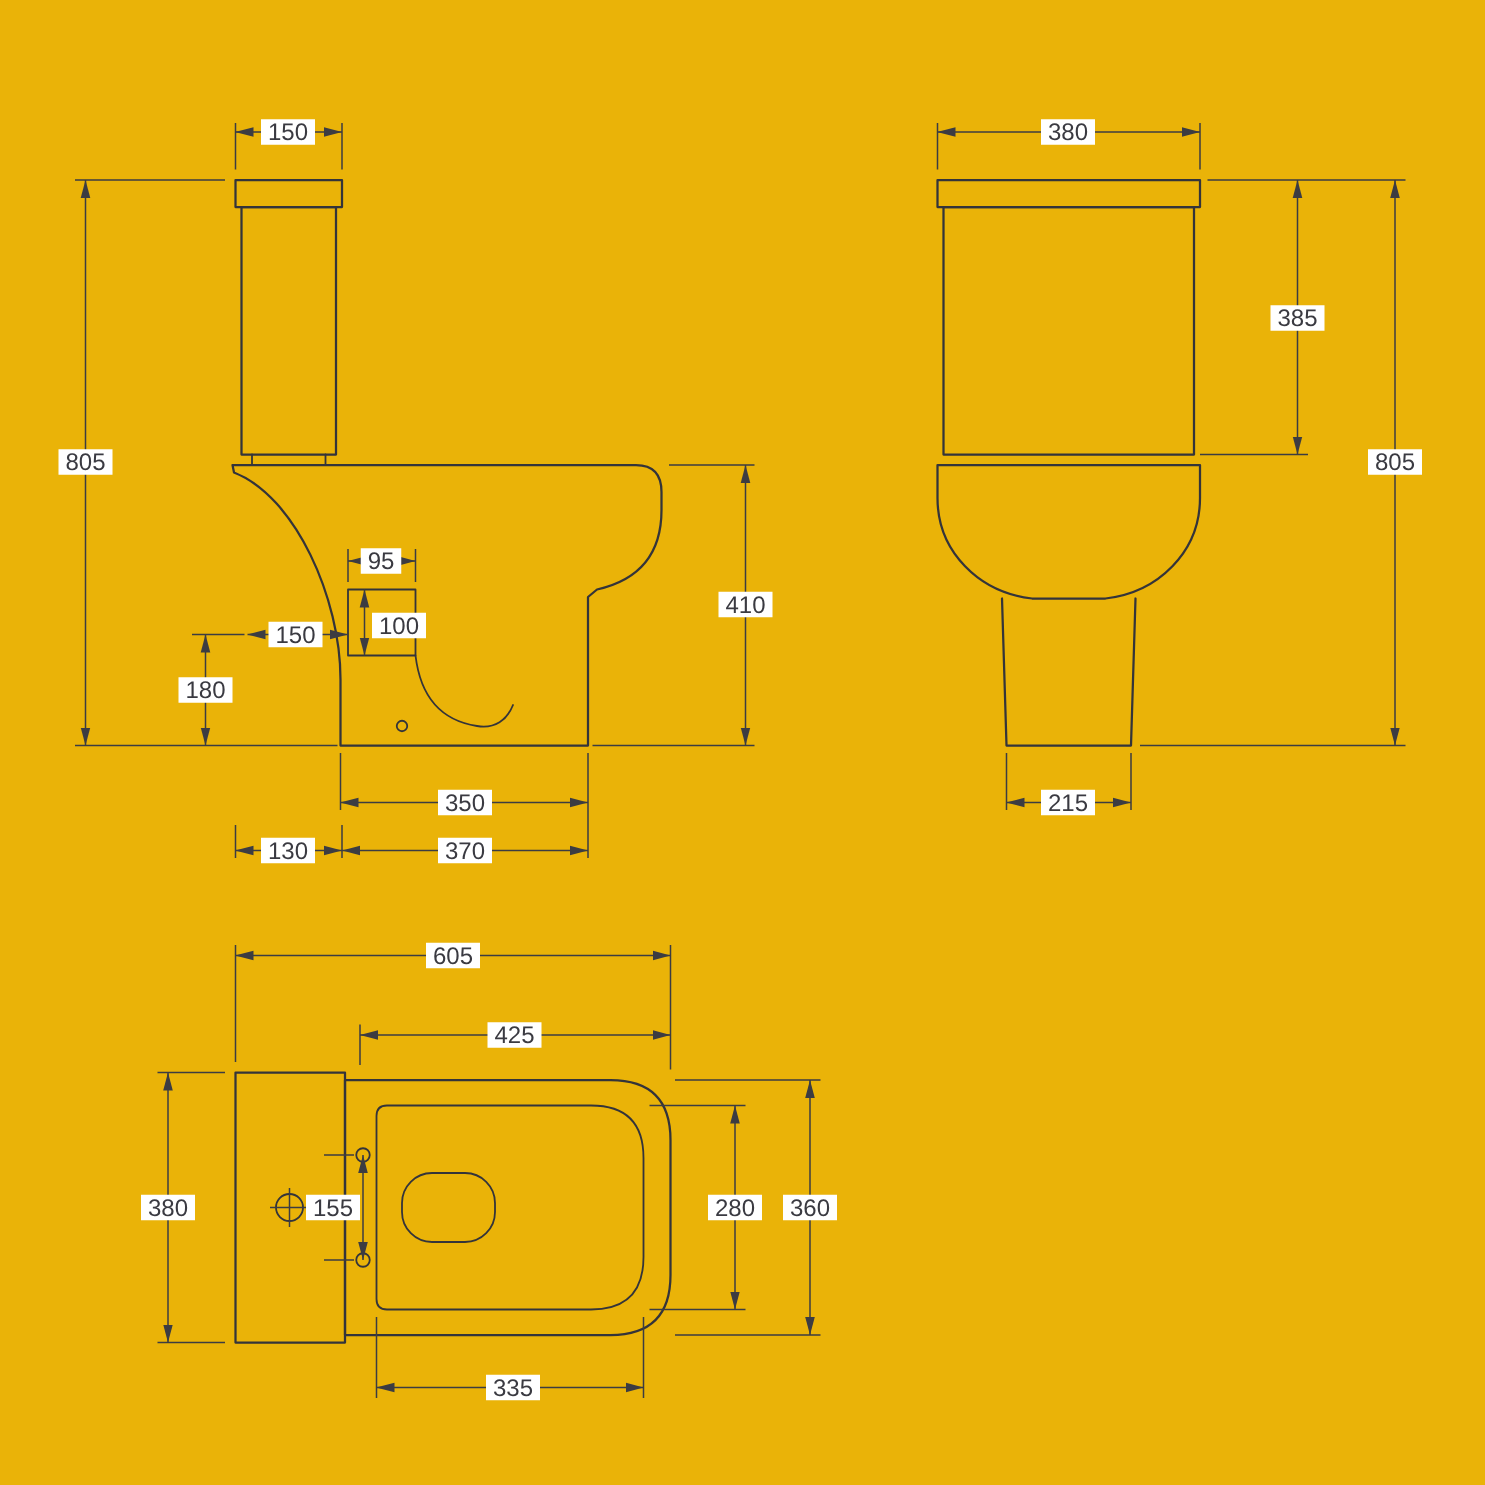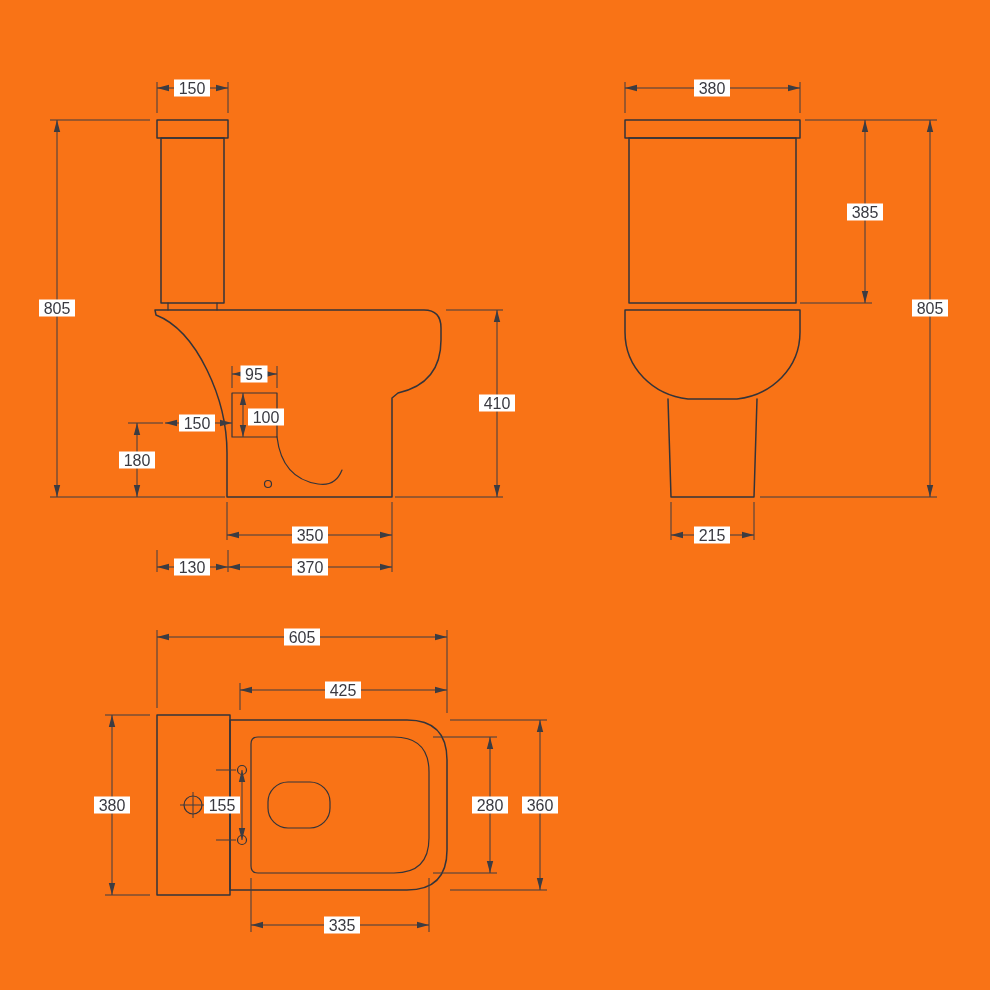--- a/index.html
+++ b/index.html
@@ -1,16 +1,16 @@
 <!DOCTYPE html>
 <html><head>
 <meta charset="utf-8">
 <style>
   html,body { margin:0; padding:0; background:#ffffff; }
-  .canvas { width:990px; height:990px; background:#f97316; }
+  .canvas { width:990px; height:990px; background:#eab308; }
   svg { display:block; }
   .outline { fill:none; stroke:#34343a; stroke-width:1.5; stroke-linejoin:round; stroke-linecap:round; }
   .thin    { fill:none; stroke:#34343a; stroke-width:1.2; stroke-linejoin:round; stroke-linecap:round; }
   .ext     { fill:none; stroke:#3c3c42; stroke-width:1; }
   .dim     { fill:none; stroke:#3c3c42; stroke-width:1; }
   .lbl-bg  { fill:#ffffff; }
   .lbl     { font-family:"Liberation Sans", sans-serif; font-size:16px; font-weight:500;
              fill:#3a3a41; text-anchor:middle; }
 </style>
 </head>

